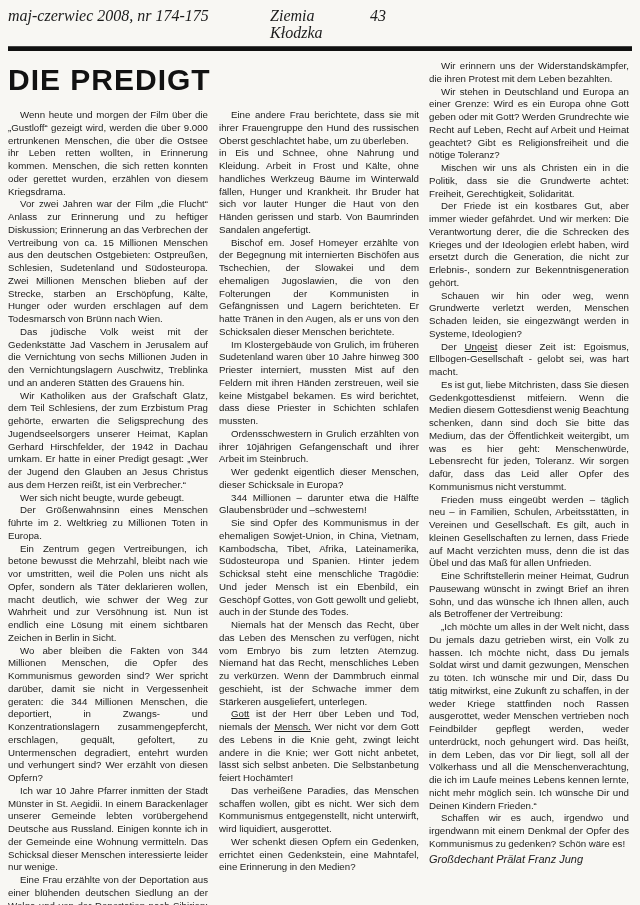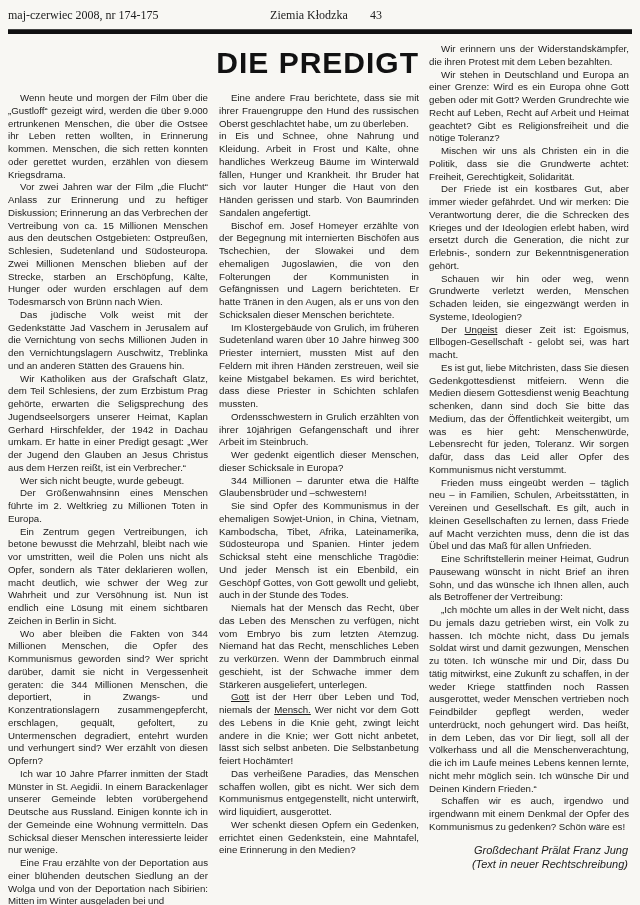--- a/index.html
+++ b/index.html
@@ -12,21 +12,22 @@
     color: #1c1c1c;
     font-family: "Liberation Sans", sans-serif;
     box-sizing: border-box;
     padding: 7px 8px 0 8px;
     overflow: hidden;
   }
   .header {
     display: flex;
     align-items: baseline;
     font-family: "Liberation Serif", serif;
-    font-size: 12px;
+    font-style: italic;
+    font-size: 16px;
     line-height: 17px;
   }
   .header .h-left   { flex: 0 0 42%; text-align: left; }
   .header .h-center { flex: 1 1 auto; text-align: left; }
   .header .h-right  { flex: 0 0 42%; text-align: left; }
   .rule {
     height: 4px;
     background: #111;
     margin-top: 5px;
     border-top: 1px solid #444;
@@ -34,45 +35,44 @@
   .content {
     display: flex;
     gap: 10px;
     margin-top: 8px;
   }
   .left-wrap { width: 411px; flex: 0 0 411px; }
   .title {
     font-size: 30px;
     font-weight: bold;
     letter-spacing: 1px;
-    text-align: right;
+    text-align: left;
     margin: 4px 0 12px 0;
     color: #121212;
   }
   .two-cols { display: flex; gap: 11px; }
   .col {
     width: 200px;
     flex: 0 0 200px;
     font-size: 9.7px;
     line-height: 12.75px;
     text-align: justify;
     hyphens: auto;
     -webkit-hyphens: auto;
     word-spacing: -0.2px;
   }
   .col3-wrap { width: 200px; flex: 0 0 200px; padding-top: 1px; }
   .para { margin: 0; }
   .para.indent { text-indent: 12px; }
   .u { text-decoration: underline; }
   .signature {
     font-style: italic;
-    text-align: right;
     font-size: 11px;
     line-height: 14.5px;
-    margin-top: 9px;
+    margin-top: 1px;
     padding-right: 1px;
   }
 </style>
 </head>
 <body>
 
 <div class="page">
 
   <div class="header">
     <span class="h-left">maj-czerwiec 2008,  nr 174-175</span>
@@ -119,24 +119,23 @@
     <div class="col3-wrap">
       <div class="col">
           <p class="para indent"><span>Wir erinnern uns der Widerstandskämpfer, die ihren Protest mit dem Leben bezahlten.</span></p>
           <p class="para indent"><span>Wir stehen in Deutschland und Europa an einer Grenze: Wird es ein Europa ohne Gott geben oder mit Gott? Werden Grundrechte wie Recht auf Leben, Recht auf Arbeit und Heimat geachtet? Gibt es Religionsfreiheit und die nötige Toleranz?</span></p>
           <p class="para indent"><span>Mischen wir uns als Christen ein in die Politik, dass sie die Grundwerte achtet: Freiheit, Gerechtigkeit, Solidarität.</span></p>
           <p class="para indent"><span>Der Friede ist ein kostbares Gut, aber immer wieder gefährdet. Und wir merken: Die Verantwortung derer, die die Schrecken des Krieges und der Ideologien erlebt haben, wird ersetzt durch die Generation, die nicht zur Erlebnis-, sondern zur Bekenntnisgeneration gehört.</span></p>
           <p class="para indent"><span>Schauen wir hin oder weg, wenn Grundwerte verletzt werden, Menschen Schaden leiden, sie eingezwängt werden in Systeme, Ideologien?</span></p>
           <p class="para indent"><span>Der </span><span class="u">Ungeist</span><span> dieser Zeit ist: Egoismus, Ellbogen-Gesellschaft - gelobt sei, was hart macht.</span></p>
           <p class="para indent"><span>Es ist gut, liebe Mitchristen, dass Sie diesen Gedenkgottesdienst mitfeiern. Wenn die Medien diesem Gottesdienst wenig Beachtung schenken, dann sind doch Sie bitte das Medium, das der Öffentlichkeit weitergibt, um was es hier geht: Menschenwürde, Lebensrecht für jeden, Toleranz. Wir sorgen dafür, dass das Leid aller Opfer des Kommunismus nicht verstummt.</span></p>
           <p class="para indent"><span>Frieden muss eingeübt werden – täglich neu – in Familien, Schulen, Arbeitsstätten, in Vereinen und Gesellschaft. Es gilt, auch in kleinen Gesellschaften zu lernen, dass Friede auf Macht verzichten muss, denn die ist das Übel und das Maß für allen Unfrieden.</span></p>
-          <p class="para indent"><span>Eine Schriftstellerin meiner Heimat, Gudrun Pausewang wünscht in nicht Brief an ihren Sohn, und das wünsche ich Ihnen allen, auch als Betroffener der Vertreibung:</span></p>
+          <p class="para indent"><span>Eine Schriftstellerin meiner Heimat, Gudrun Pausewang wünscht in zwingt Brief an ihren Sohn, und das wünsche ich Ihnen allen, auch als Betroffener der Vertreibung:</span></p>
           <p class="para indent"><span>„Ich möchte um alles in der Welt nicht, dass Du jemals dazu getrieben wirst, ein Volk zu hassen. Ich möchte nicht, dass Du jemals Soldat wirst und damit gezwungen, Menschen zu töten. Ich wünsche mir und Dir, dass Du tätig mitwirkst, eine Zukunft zu schaffen, in der weder Kriege stattfinden noch Rassen ausgerottet, weder Menschen vertrieben noch Feindbilder gepflegt werden, weder unterdrückt, noch gehungert wird. Das heißt, in dem Leben, das vor Dir liegt, soll all der Völkerhass und all die Menschenverachtung, die ich im Laufe meines Lebens kennen lernte, nicht mehr möglich sein. Ich wünsche Dir und Deinen Kindern Frieden.“</span></p>
           <p class="para indent"><span>Schaffen wir es auch, irgendwo und irgendwann mit einem Denkmal der Opfer des Kommunismus zu gedenken? Schön wäre es!</span></p>
         </div>
       <div class="signature">
         <div>Großdechant Prälat Franz Jung</div>
-        <div>(Text in neuer Rechtschreibung)</div>
       </div>
     </div>
 
   </div>
 </div>
 
 </body></html>

